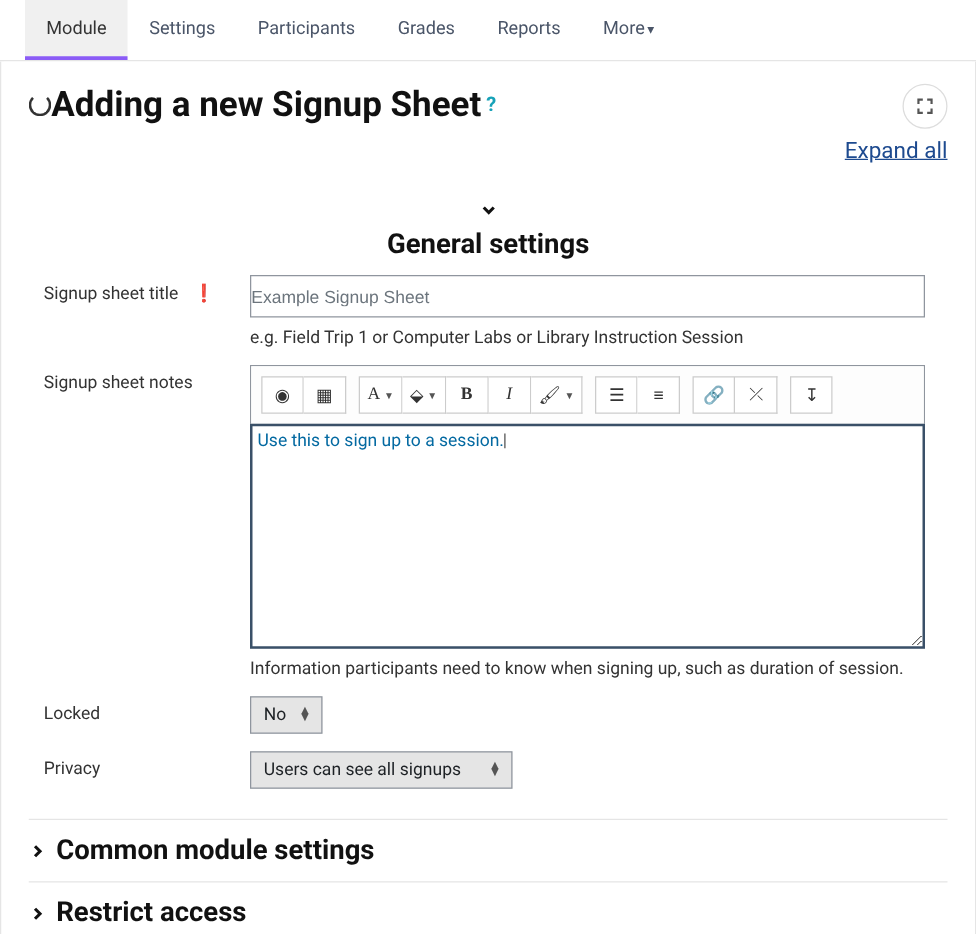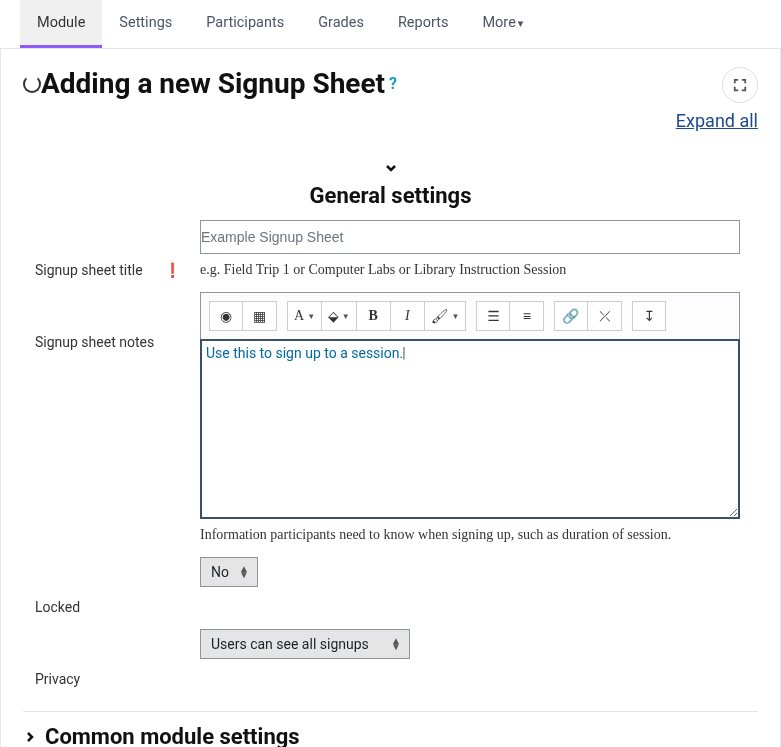--- a/index.html
+++ b/index.html
@@ -122,43 +122,41 @@
       margin-bottom: 14px;
       padding-left: 12px;
     }
     .form-label {
       width: 165px;
       padding-top: 6px;
       font-size: 14px;
       color: #333;
       display: flex;
       align-items: center;
-      gap: 22px;
-      margin-top: 36px;
+      gap: 12px;
     }
     .required-icon {
       color: #c62828;
       font-size: 14px;
     }
     .form-field {
       flex: 1;
       max-width: 540px;
     }
     .form-field input[type="text"] {
       width: 100%;
       padding: 8px 0;
       border: 1px solid #8f959e;
       font-size: 14px;
       color: #6c757d;
     }
     .helptext {
       font-size: 14px;
       color: #333;
       margin-top: 8px;
-      font-family: Liberation Serif, serif;
     }
     
     .editor {
       border: 1px solid #8f959e;
     }
     .editor-toolbar {
       display: flex;
       gap: 10px;
       padding: 8px;
       border-bottom: 1px solid #ccc;

